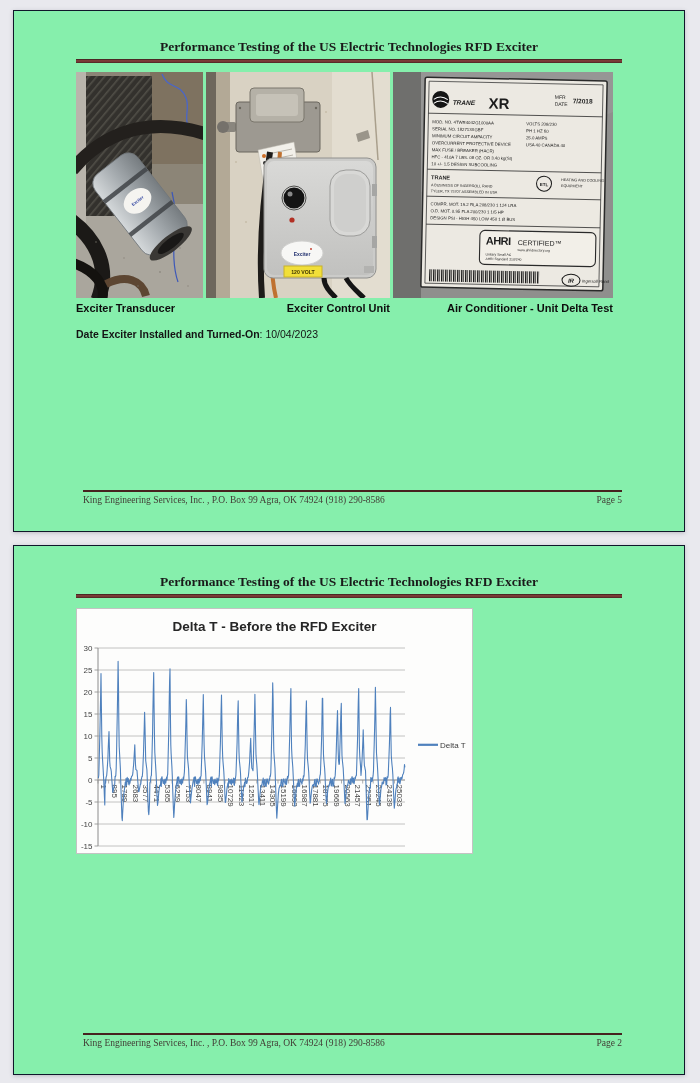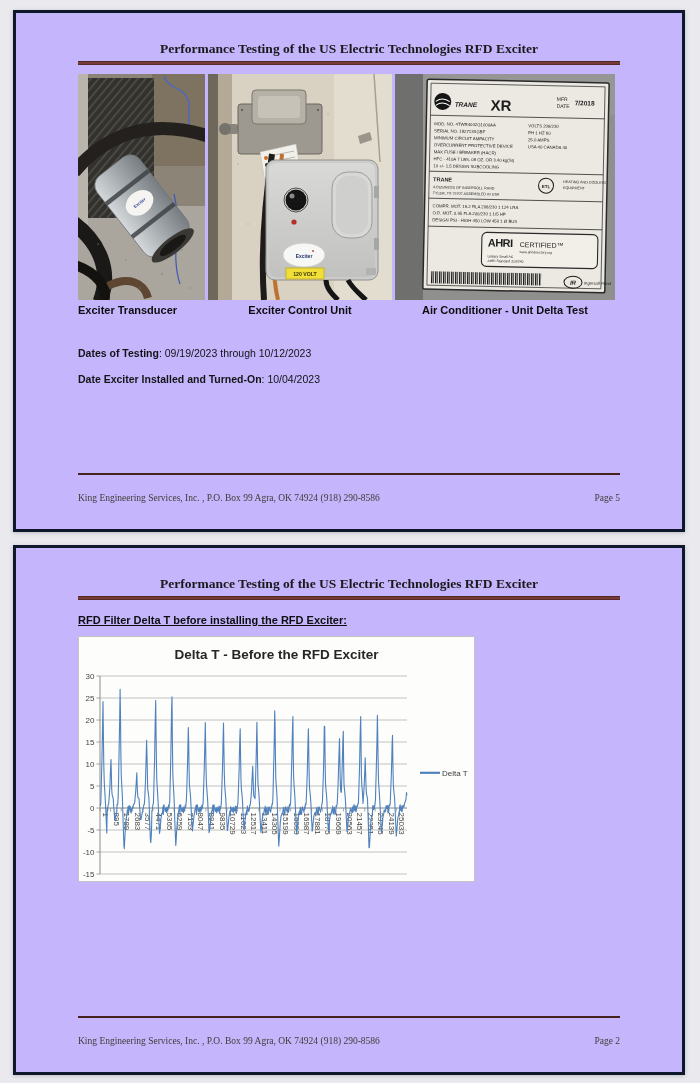--- a/index.html
+++ b/index.html
@@ -1,37 +1,37 @@
 <!DOCTYPE html>
 <html><head>
 <meta charset="utf-8">
 <style>
   html,body{margin:0;padding:0;}
   body{width:700px;height:1083px;background:#e9e9ee;position:relative;
        font-family:"Liberation Sans",sans-serif;overflow:hidden;}
-  .page{position:absolute;left:13px;width:672px;background:#c4b5fd;
-        border:3px solid #0f172a;box-shadow:0 1px 4px rgba(50,50,70,.25);
+  .page{position:absolute;left:13px;width:672px;background:#86efac;
+        border:1px solid #0f172a;box-shadow:0 1px 4px rgba(50,50,70,.25);
         box-sizing:border-box;padding:26px 62px 0 62px;}
   #page3{top:10px;height:522px;}
   #page4{top:545px;height:530px;}
   .doc-title{margin:0;text-align:center;font-family:"Liberation Serif",serif;
              font-weight:bold;font-size:13.5px;color:#1a1a1a;line-height:19px;}
   .title-rule{height:4px;margin-top:3px;
               background:linear-gradient(#331d1b,#8a423d 45%,#4a2523);}
   .photos{display:flex;gap:3px;margin-top:9px;}
   figure{margin:0;}
   figure svg{display:block;}
   figcaption{font-weight:bold;font-size:11px;margin-top:4px;color:#0d0d0d;}
-  .cap-center{text-align:center;}
+  .cap-center{text-align:right;}
   .dates{font-size:10.5px;color:#141414;margin:0;}
   .d1{margin-top:31px;}
   .d2{margin-top:14px;}
   .b{font-weight:bold;}
-  .page-footer{position:absolute;left:62px;right:62px;bottom:26px;
-               border-top:2.5px solid #46221f;padding-top:18px;
+  .page-footer{position:absolute;left:69px;right:62px;bottom:26px;
+               border-top:2.5px solid #46221f;padding-top:3px;
                display:flex;justify-content:space-between;
                font-family:"Liberation Serif",serif;font-size:9.5px;color:#423c35;}
   .section-heading{font-size:11px;font-weight:bold;text-decoration:underline;
                    color:#0f0f0f;margin:14px 0 0 0;}
   #chart{margin-top:10px;margin-left:0;}
 </style>
 </head>
 <body>
 
 <div class="canvas">
@@ -209,34 +209,32 @@
                 <text x="64" y="181.5" font-size="3.4" fill="#1c1c1c" font-family="Liberation Sans, sans-serif">AHRI Standard 210/240</text>
                 <text x="150" y="202.5" font-size="6" fill="#1c1c1c" font-family="Liberation Sans, sans-serif" text-anchor="middle" font-weight="bold" font-style="italic">IR</text>
                 <text x="161" y="202" font-size="4.2" fill="#1c1c1c" font-family="Liberation Sans, sans-serif" font-style="italic">Ingersoll Rand</text>
               </g>
           </g>
         </svg>
         <figcaption class="cap-center">Air Conditioner - Unit Delta Test</figcaption>
       </figure>
     </div>
 
-    <p class="dates d1"><span class="b">Dates of Testing</span><span>:  09/19/2023 through 10/12/2023</span></p>
     <p class="dates d2"><span class="b">Date Exciter Installed and Turned-On</span><span>:  10/04/2023</span></p>
 
     <footer class="page-footer">
       <span>King Engineering Services, Inc. , P.O. Box 99  Agra, OK 74924 (918) 290-8586</span>
       <span>Page 5</span>
     </footer>
   </section>
 
   <section class="page" id="page4">
     <h1 class="doc-title">Performance Testing of the US Electric Technologies RFD Exciter</h1>
     <div class="title-rule"></div>
 
-    <p class="section-heading">RFD Filter Delta T before installing the RFD Exciter:</p>
 
     <div id="chart"><svg viewBox="0 0 397 246" width="397" height="246">
           <rect x="0.5" y="0.5" width="396" height="245" fill="#fdfdfc" stroke="#c3c3c3"></rect>
           <text x="198.5" y="23" text-anchor="middle" font-size="13.5" font-weight="bold" fill="#262626" font-family="Liberation Sans, sans-serif">Delta T - Before the RFD Exciter</text>
           <line x1="22" y1="40.0" x2="329" y2="40.0" stroke="#b3b3b3" stroke-width="0.8"></line>
           <line x1="18.5" y1="40.0" x2="22" y2="40.0" stroke="#8c8c8c" stroke-width="0.8"></line>
           <text x="16.5" y="42.6" text-anchor="end" font-size="8" fill="#444" font-family="Liberation Sans, sans-serif">30</text>
           <line x1="22" y1="62.0" x2="329" y2="62.0" stroke="#b3b3b3" stroke-width="0.8"></line>
           <line x1="18.5" y1="62.0" x2="22" y2="62.0" stroke="#8c8c8c" stroke-width="0.8"></line>
           <text x="16.5" y="64.6" text-anchor="end" font-size="8" fill="#444" font-family="Liberation Sans, sans-serif">25</text>

